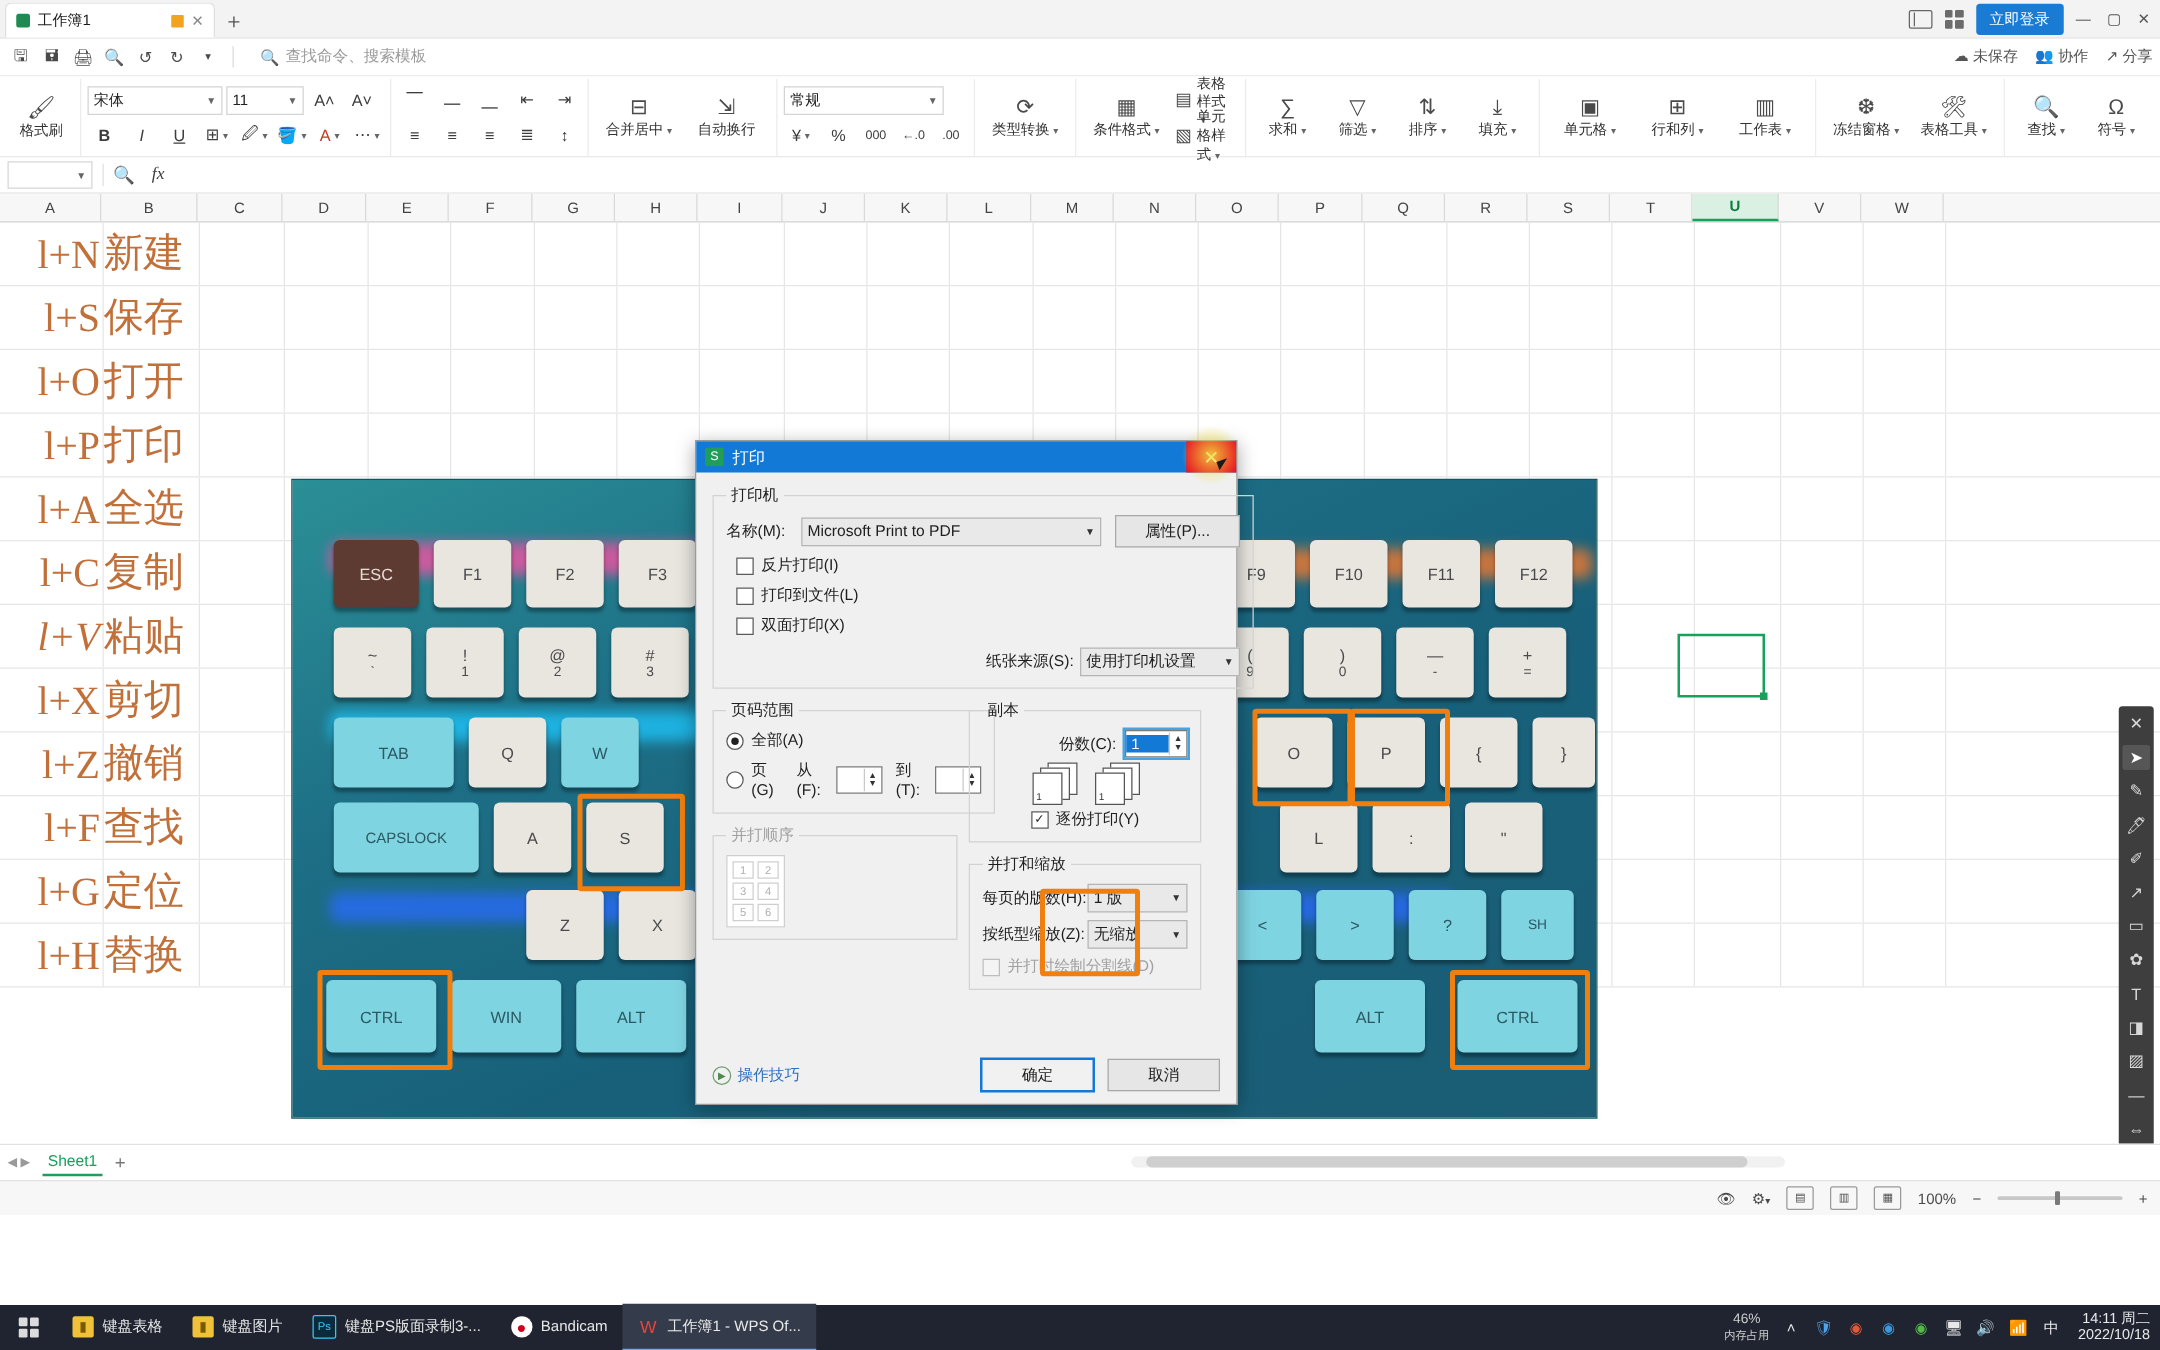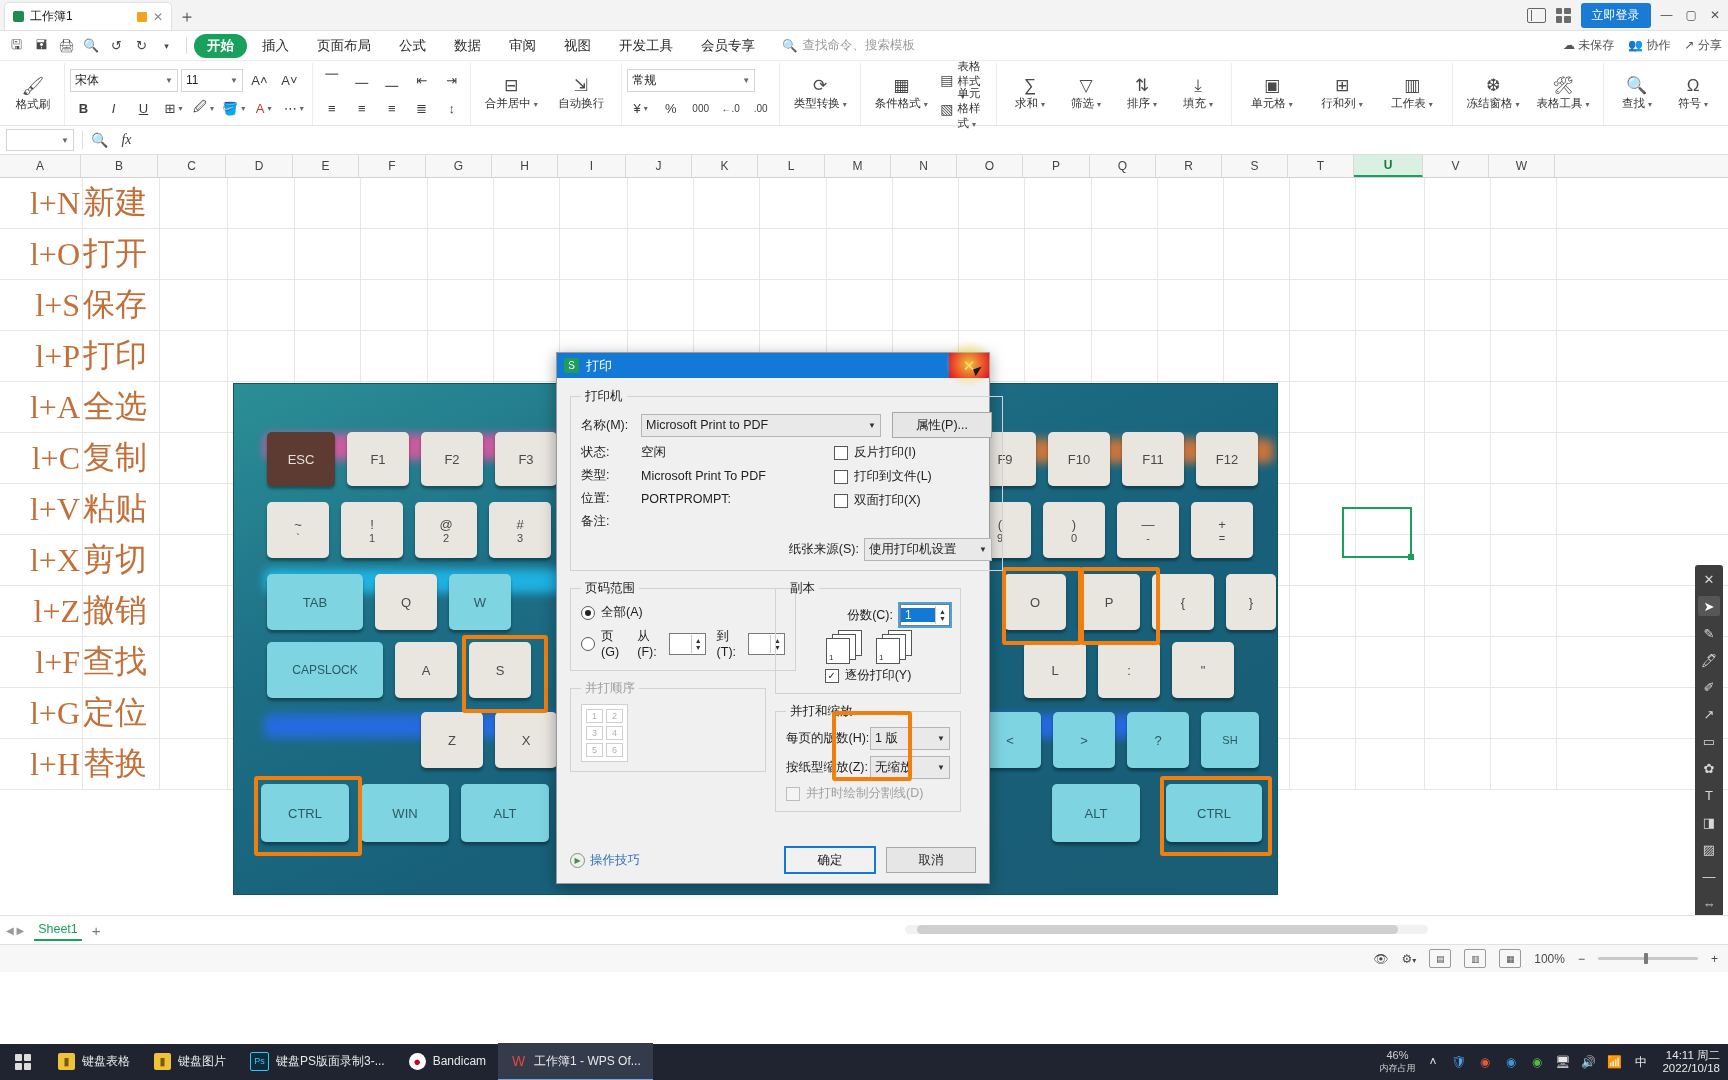--- a/index.html
+++ b/index.html
@@ -199,31 +199,20 @@
 
   <div class="menubar">
     <span class="qbtn">🖫</span>
     <span class="qbtn">🖬</span>
     <span class="qbtn">🖨</span>
     <span class="qbtn">🔍</span>
     <span class="qbtn">↺</span>
     <span class="qbtn">↻</span>
     <span class="qbtn" style="font-size:9px">▾</span>
     <span class="qsep"></span>
-    <div class="mtabs">
-      <span class="mtab active">开始</span>
-      <span class="mtab">插入</span>
-      <span class="mtab">页面布局</span>
-      <span class="mtab">公式</span>
-      <span class="mtab">数据</span>
-      <span class="mtab">审阅</span>
-      <span class="mtab">视图</span>
-      <span class="mtab">开发工具</span>
-      <span class="mtab">会员专享</span>
-    </div>
     <div class="searchbox">
       <span>🔍</span>
       <span>查找命令、搜索模板</span>
     </div>
     <div class="menuright">
       <span>☁ <span>未保存</span></span>
       <span>👥 <span>协作</span></span>
       <span>↗ <span>分享</span></span>
     </div>
   </div>
@@ -460,53 +449,53 @@
           <div class="gcell" style="width: 65px;"></div>
           <div class="gcell" style="width: 65px;"></div>
           <div class="gcell" style="width: 65px;"></div>
           <div class="gcell" style="width: 65px;"></div>
           <div class="gcell" style="width: 68px;"></div>
           <div class="gcell" style="width: 65px;"></div>
           <div class="gcell" style="width: 65px;"></div>
         </div>
         <div class="grow">
           <div class="gcell cA" style="width: 80px;">
+            <span class="ctext">l+S</span>
+          </div>
+          <div class="gcell" style="width: 76px;">
+            <span class="ctext">保存</span>
+          </div>
+          <div class="gcell" style="width: 67px;"></div>
+          <div class="gcell" style="width: 66px;"></div>
+          <div class="gcell" style="width: 65px;"></div>
+          <div class="gcell" style="width: 66px;"></div>
+          <div class="gcell" style="width: 65px;"></div>
+          <div class="gcell" style="width: 65px;"></div>
+          <div class="gcell" style="width: 67px;"></div>
+          <div class="gcell" style="width: 65px;"></div>
+          <div class="gcell" style="width: 65px;"></div>
+          <div class="gcell" style="width: 66px;"></div>
+          <div class="gcell" style="width: 65px;"></div>
+          <div class="gcell" style="width: 65px;"></div>
+          <div class="gcell" style="width: 65px;"></div>
+          <div class="gcell" style="width: 66px;"></div>
+          <div class="gcell" style="width: 65px;"></div>
+          <div class="gcell" style="width: 65px;"></div>
+          <div class="gcell" style="width: 65px;"></div>
+          <div class="gcell" style="width: 65px;"></div>
+          <div class="gcell" style="width: 68px;"></div>
+          <div class="gcell" style="width: 65px;"></div>
+          <div class="gcell" style="width: 65px;"></div>
+        </div>
+        <div class="grow">
+          <div class="gcell cA" style="width: 80px;">
             <span class="ctext">l+O</span>
           </div>
           <div class="gcell" style="width: 76px;">
             <span class="ctext">打开</span>
-          </div>
-          <div class="gcell" style="width: 67px;"></div>
-          <div class="gcell" style="width: 66px;"></div>
-          <div class="gcell" style="width: 65px;"></div>
-          <div class="gcell" style="width: 66px;"></div>
-          <div class="gcell" style="width: 65px;"></div>
-          <div class="gcell" style="width: 65px;"></div>
-          <div class="gcell" style="width: 67px;"></div>
-          <div class="gcell" style="width: 65px;"></div>
-          <div class="gcell" style="width: 65px;"></div>
-          <div class="gcell" style="width: 66px;"></div>
-          <div class="gcell" style="width: 65px;"></div>
-          <div class="gcell" style="width: 65px;"></div>
-          <div class="gcell" style="width: 65px;"></div>
-          <div class="gcell" style="width: 66px;"></div>
-          <div class="gcell" style="width: 65px;"></div>
-          <div class="gcell" style="width: 65px;"></div>
-          <div class="gcell" style="width: 65px;"></div>
-          <div class="gcell" style="width: 65px;"></div>
-          <div class="gcell" style="width: 68px;"></div>
-          <div class="gcell" style="width: 65px;"></div>
-          <div class="gcell" style="width: 65px;"></div>
-        </div>
-        <div class="grow">
-          <div class="gcell cA" style="width: 80px;">
-            <span class="ctext">l+S</span>
-          </div>
-          <div class="gcell" style="width: 76px;">
-            <span class="ctext">保存</span>
           </div>
           <div class="gcell" style="width: 67px;"></div>
           <div class="gcell" style="width: 66px;"></div>
           <div class="gcell" style="width: 65px;"></div>
           <div class="gcell" style="width: 66px;"></div>
           <div class="gcell" style="width: 65px;"></div>
           <div class="gcell" style="width: 65px;"></div>
           <div class="gcell" style="width: 67px;"></div>
           <div class="gcell" style="width: 65px;"></div>
           <div class="gcell" style="width: 65px;"></div>
@@ -604,21 +593,21 @@
           <div class="gcell" style="width: 66px;"></div>
           <div class="gcell" style="width: 65px;"></div>
           <div class="gcell" style="width: 65px;"></div>
           <div class="gcell" style="width: 65px;"></div>
           <div class="gcell" style="width: 65px;"></div>
           <div class="gcell" style="width: 68px;"></div>
           <div class="gcell" style="width: 65px;"></div>
           <div class="gcell" style="width: 65px;"></div>
         </div>
         <div class="grow">
-          <div class="gcell cA" style="width: 80px;">
+          <div class="gcell cA" style="width: 80px; font-style: italic;">
             <span class="ctext">l+V</span>
           </div>
           <div class="gcell" style="width: 76px;">
             <span class="ctext">粘贴</span>
           </div>
           <div class="gcell" style="width: 67px;"></div>
           <div class="gcell" style="width: 66px;"></div>
           <div class="gcell" style="width: 65px;"></div>
           <div class="gcell" style="width: 66px;"></div>
           <div class="gcell" style="width: 65px;"></div>
@@ -863,38 +852,20 @@
           <div class="frow">
             <span class="flabel">名称(M):</span>
             <div class="combo" style="width:230px">
               <span class="cv">Microsoft Print to PDF</span>
               <span class="ar">▼</span>
             </div>
             <div class="btn" style="margin-left:11px;width:78px">属性(P)...</div>
           </div>
 
           <div style="display:flex">
-            <div style="width:245px">
-              <div class="frow">
-                <span class="flabel">状态:</span>
-                <span>空闲</span>
-              </div>
-              <div class="frow">
-                <span class="flabel">类型:</span>
-                <span>Microsoft Print To PDF</span>
-              </div>
-              <div class="frow">
-                <span class="flabel">位置:</span>
-                <span>PORTPROMPT:</span>
-              </div>
-              <div class="frow">
-                <span class="flabel">备注:</span>
-                <span></span>
-              </div>
-            </div>
             <div style="padding-left:8px">
               <div class="opt">
                 <span class="cbx"></span>
                 <span>反片打印(I)</span>
               </div>
               <div class="opt">
                 <span class="cbx"></span>
                 <span>打印到文件(L)</span>
               </div>
               <div class="opt">

